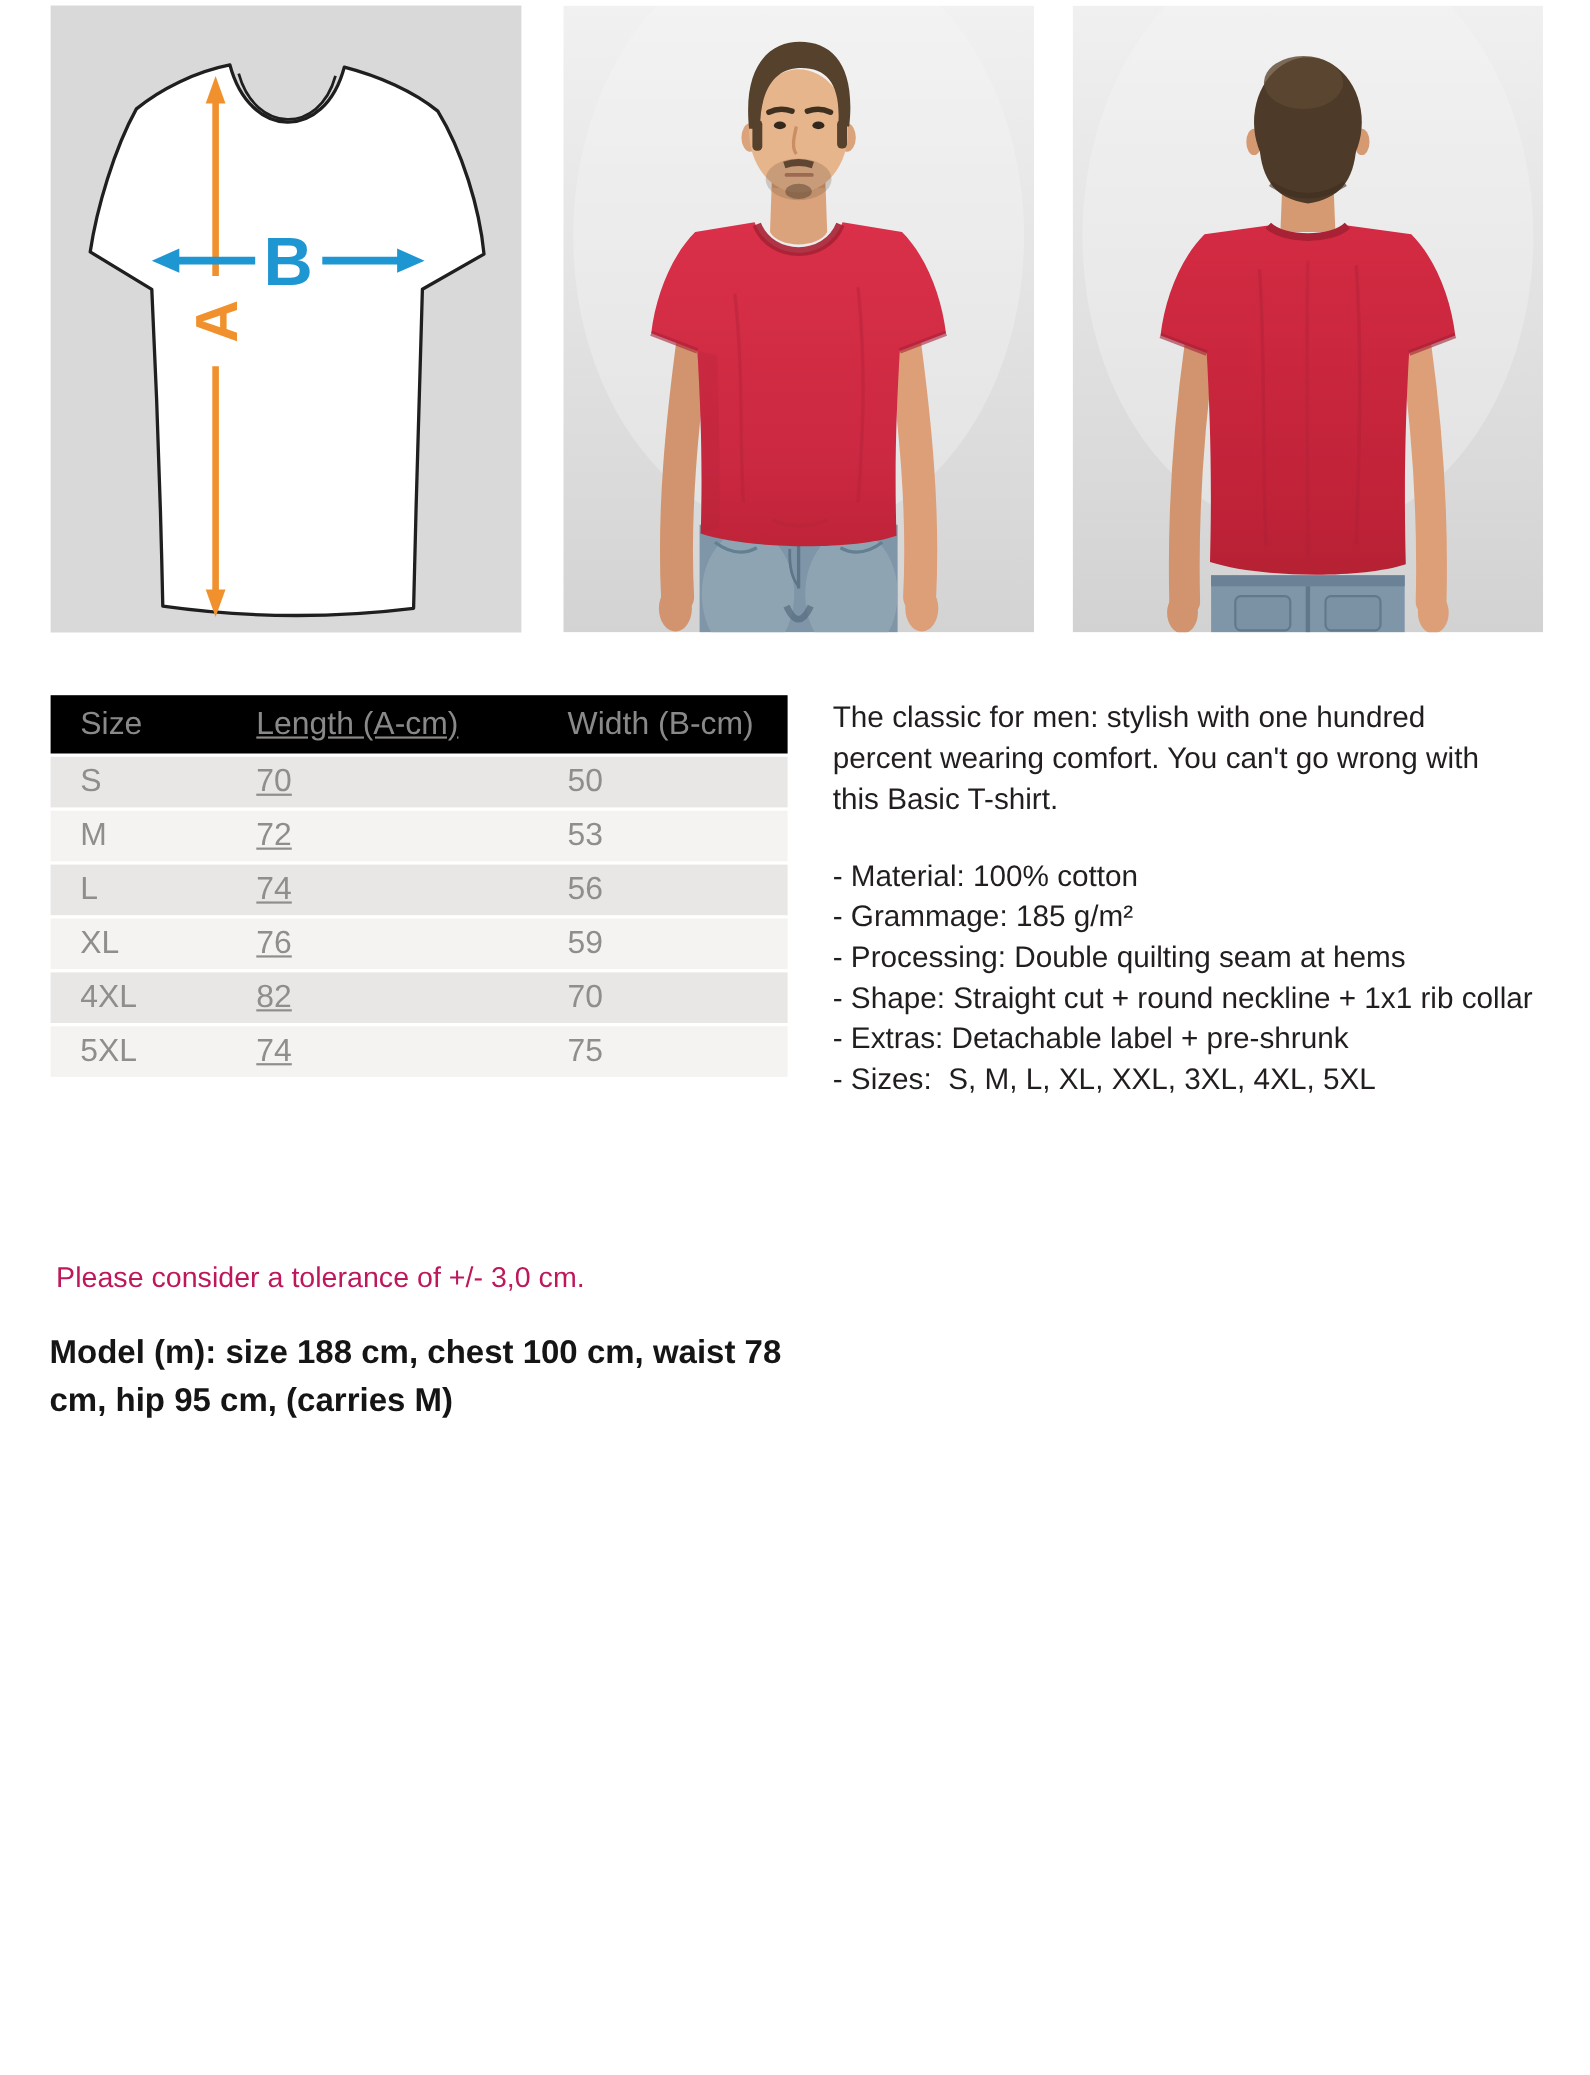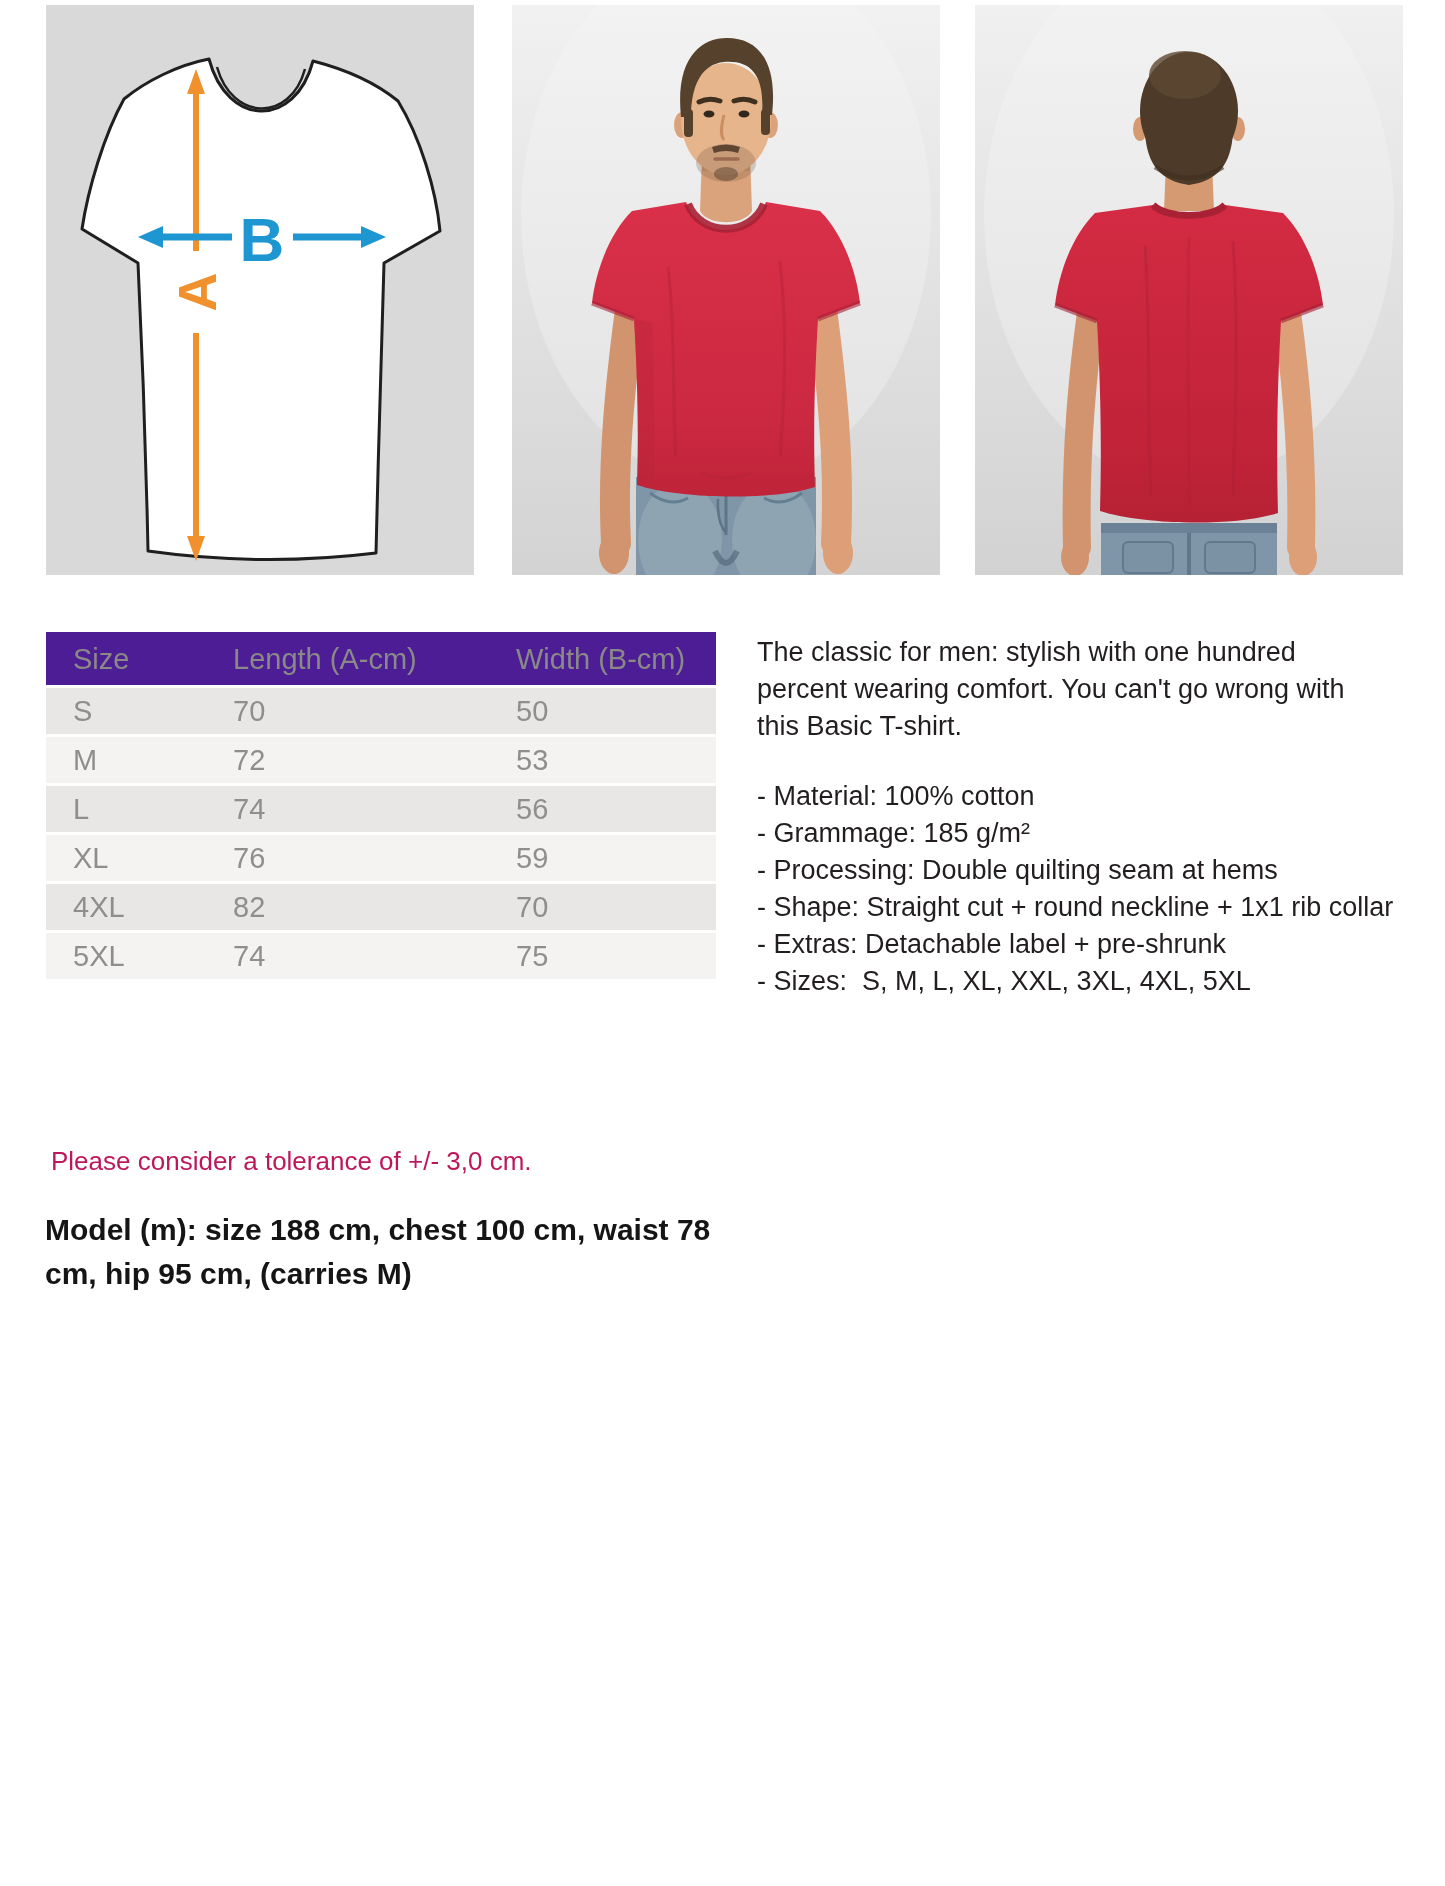--- a/index.html
+++ b/index.html
@@ -10,24 +10,24 @@
   }
   .panel{position:absolute;top:5px;width:428px;height:570px;overflow:hidden;}
   #panel-diagram{left:46px;background:#d9d9d9;}
   #panel-front{left:512px;}
   #panel-back{left:975px;}
   .panel svg{display:block;}
 
   
   .size-table{position:absolute;left:46px;top:632px;width:670px;font-size:29px;color:#8f8e8c;}
   .trow{position:relative;height:46px;margin-bottom:3px;}
-  .trow.thead{height:53px;background:#4c1d95;color:#8a8987;}
+  .trow.thead{height:53px;background:#000000;color:#8a8987;}
   .trow span{position:absolute;top:50%;transform:translateY(-50%);white-space:nowrap;}
   .c1{left:27px;}
-  .c2{left:187px;}
+  .c2{left:187px;text-decoration:underline;}
   .c3{left:470px;}
   .row-dark{background:#e8e7e5;}
   .row-light{background:#f4f3f1;}
 
   
   .description{position:absolute;left:757px;top:634px;width:700px;color:#221e1f;}
   .description .intro{font-size:27px;line-height:37px;white-space:pre-line;margin-bottom:33px;}
   .description .bullet{font-size:27px;line-height:37px;white-space:pre;}
 
   

